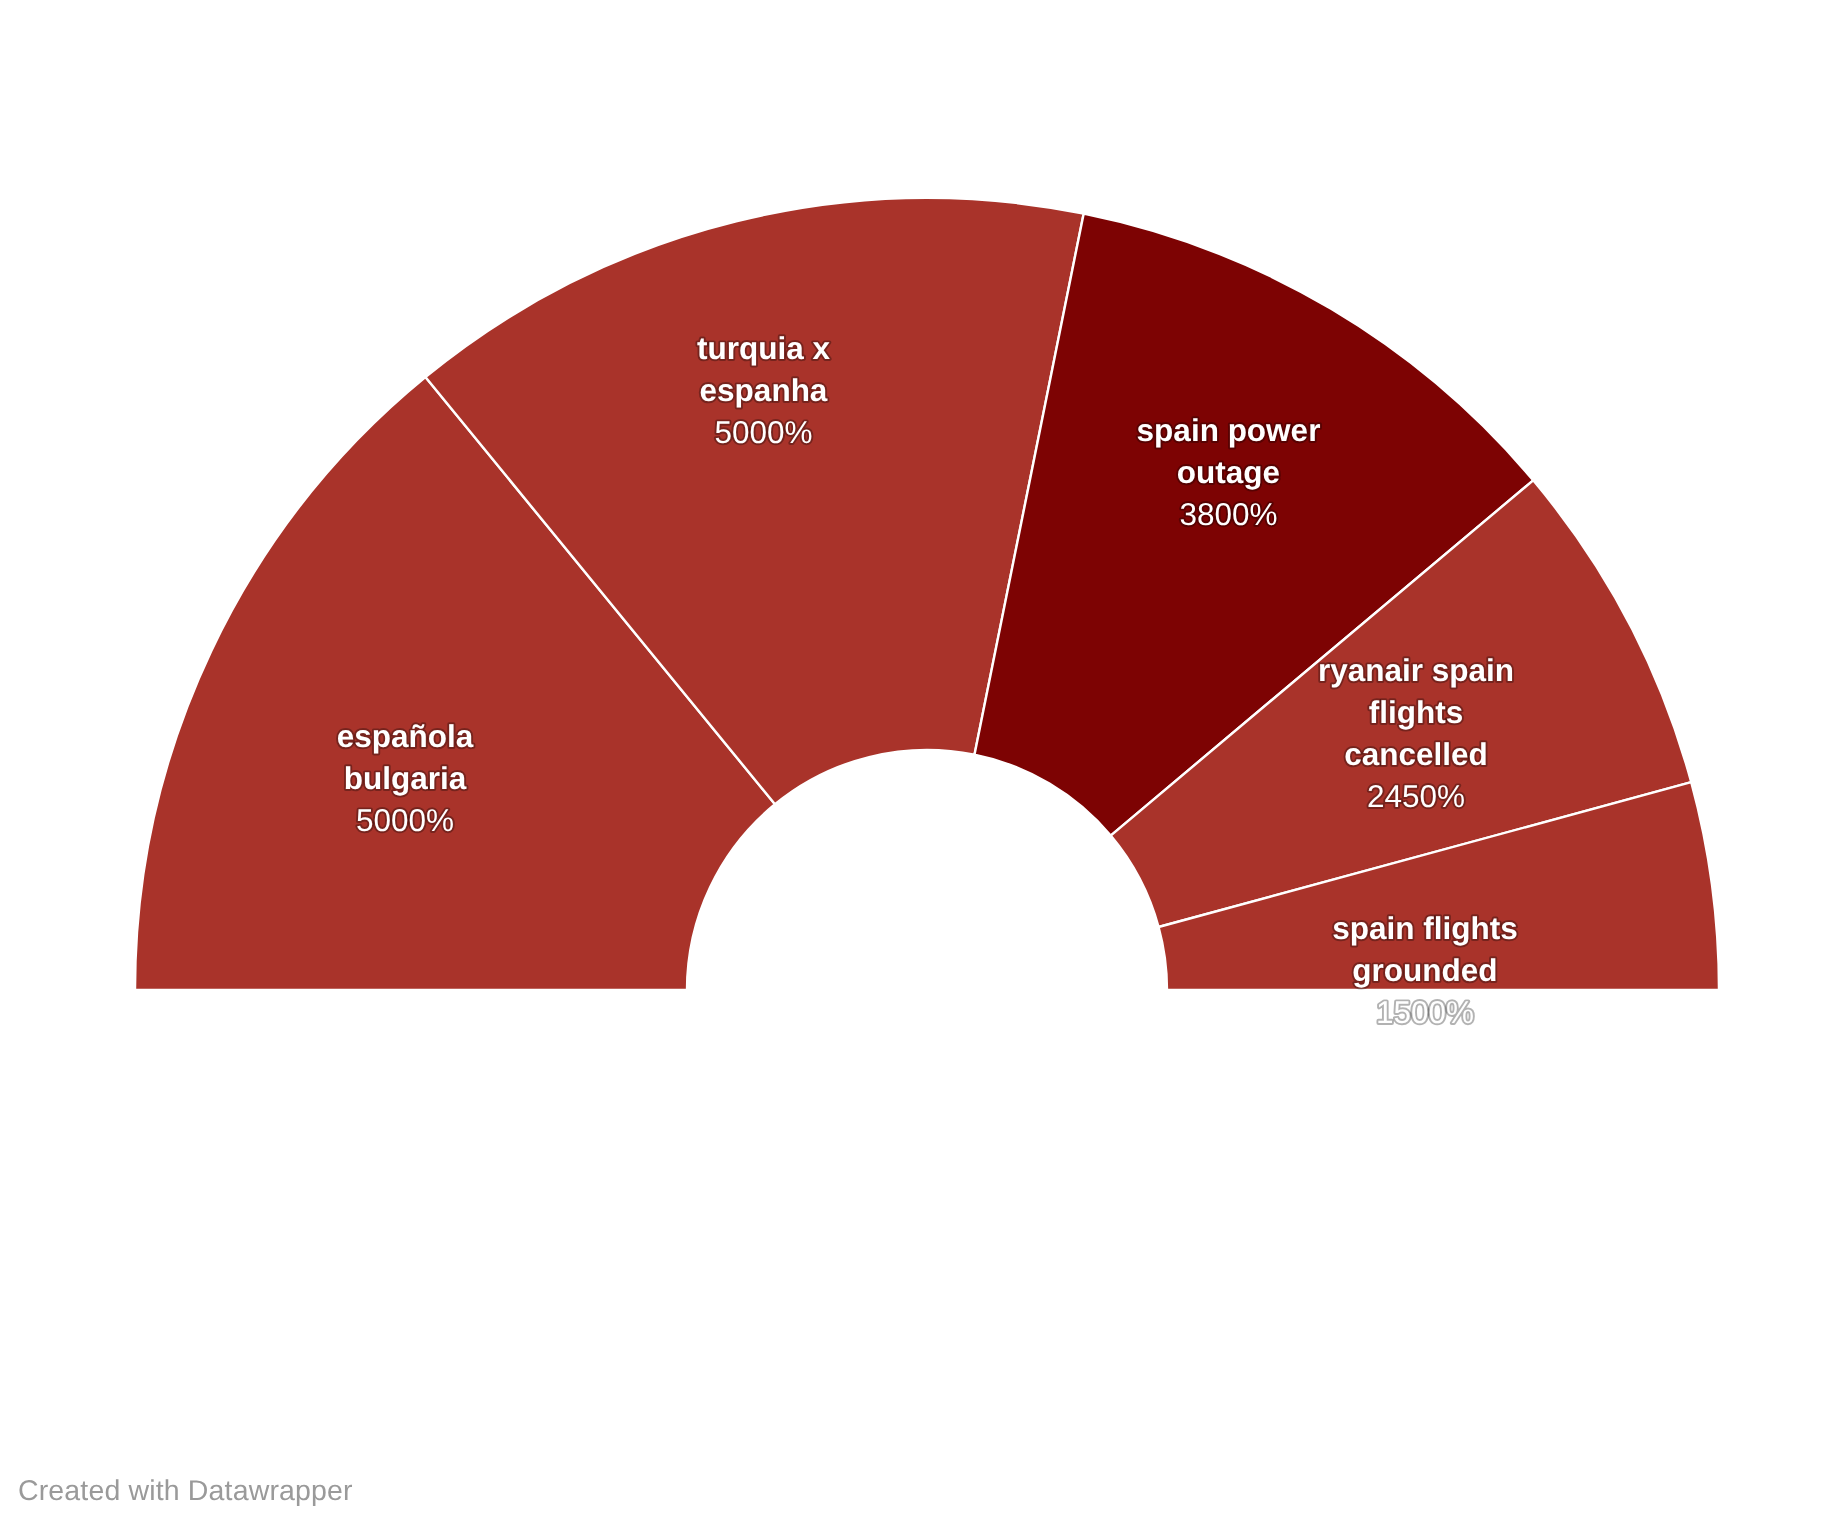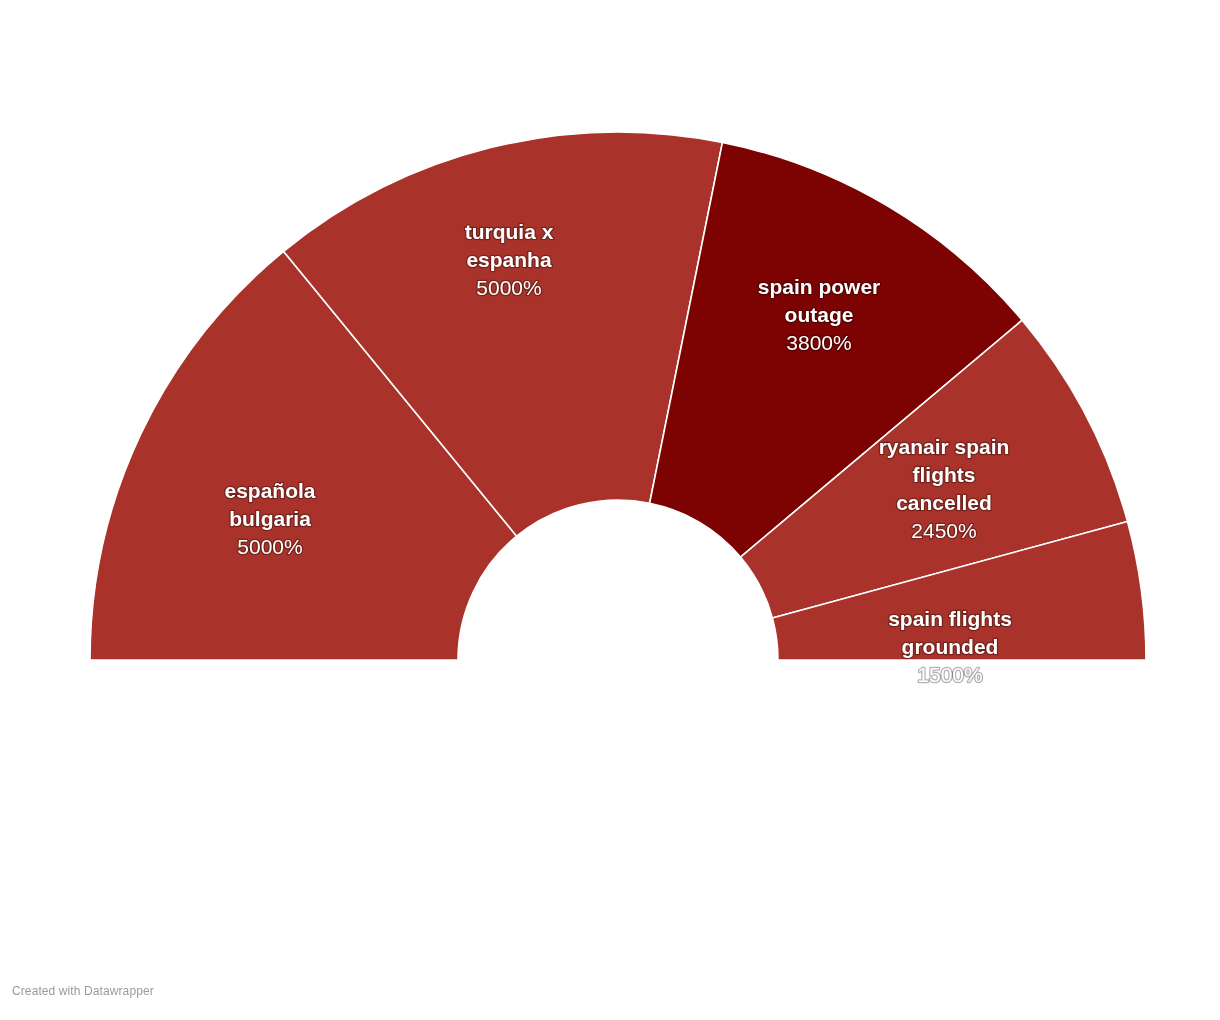--- a/index.html
+++ b/index.html
@@ -49,21 +49,21 @@
     paint-order: stroke fill;
     stroke: rgba(0,0,0,0.30);
     stroke-width: 2.6px;
     stroke-linejoin: round;
   }
   #footer-credit {
     position: absolute;
     left: 12px;
     top: 984px;
     font-family: "Liberation Sans", sans-serif;
-    font-size: 12px;
+    font-size: 19px;
     color: #9a9a9a;
     letter-spacing: 0.1px;
     white-space: nowrap;
   }
 </style>
 </head>
 <body>
 
 <div id="chart-root">
   <svg id="semi-donut" width="1220" height="1020" viewBox="0 0 1220 1020">

